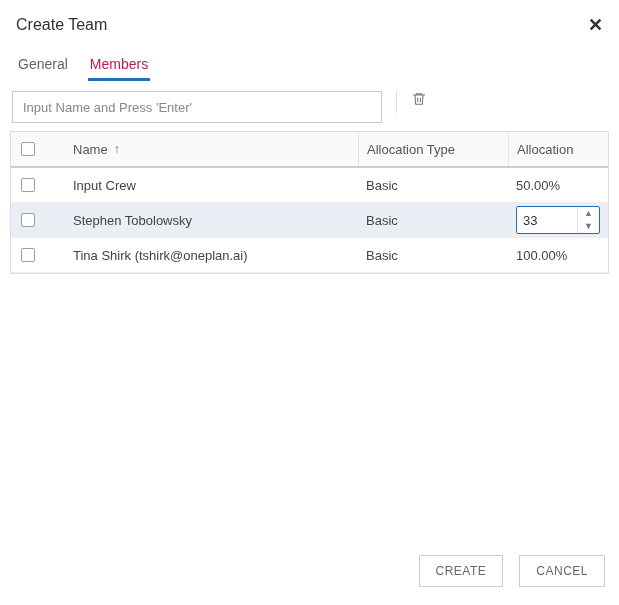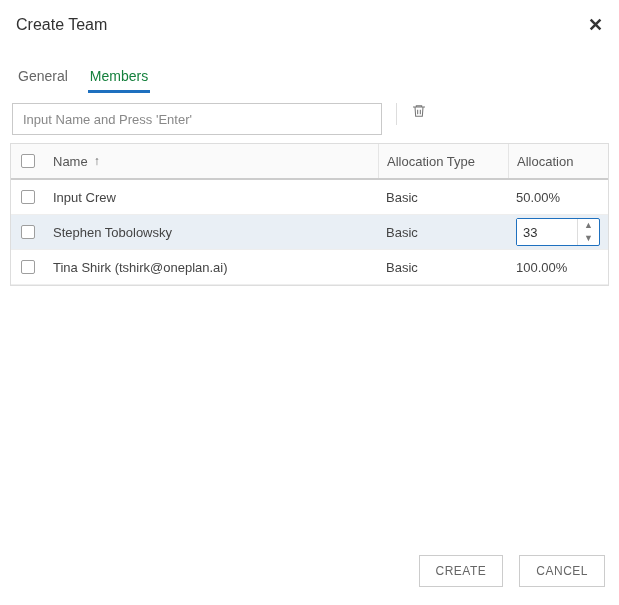--- a/index.html
+++ b/index.html
@@ -38,23 +38,22 @@
       align-items: flex-end;
     }
     .tab {
       padding: 6px 2px 8px 2px;
       cursor: pointer;
       color: #666;
       font-size: 14px;
       position: relative;
     }
     .tab.active {
-      color: #15803d;
+      color: #be185d;
       font-weight: 500;
-      margin-top: 12px;
     }
     .tab.active::after {
       content: "";
       position: absolute;
       left: 0; right: 0; bottom: -1px;
       height: 3px;
       background: #1e70bf;
     }
     .toolbar {
       display: flex;
@@ -82,20 +81,21 @@
     .table {
       border: 1px solid #ddd;
       border-collapse: collapse;
       width: 100%;
     }
     .thead-row, .trow {
       display: grid;
       grid-template-columns: 34px 1fr 130px 100px;
       align-items: center;
       border-bottom: 1px solid #eee;
+      gap: 20px;
     }
     .thead-row {
       background: #fafafa;
       border-bottom: 2px solid #ccc;
       height: 36px;
     }
     .th, .td {
       padding: 0 8px;
       font-size: 13px;
       color: #444;

